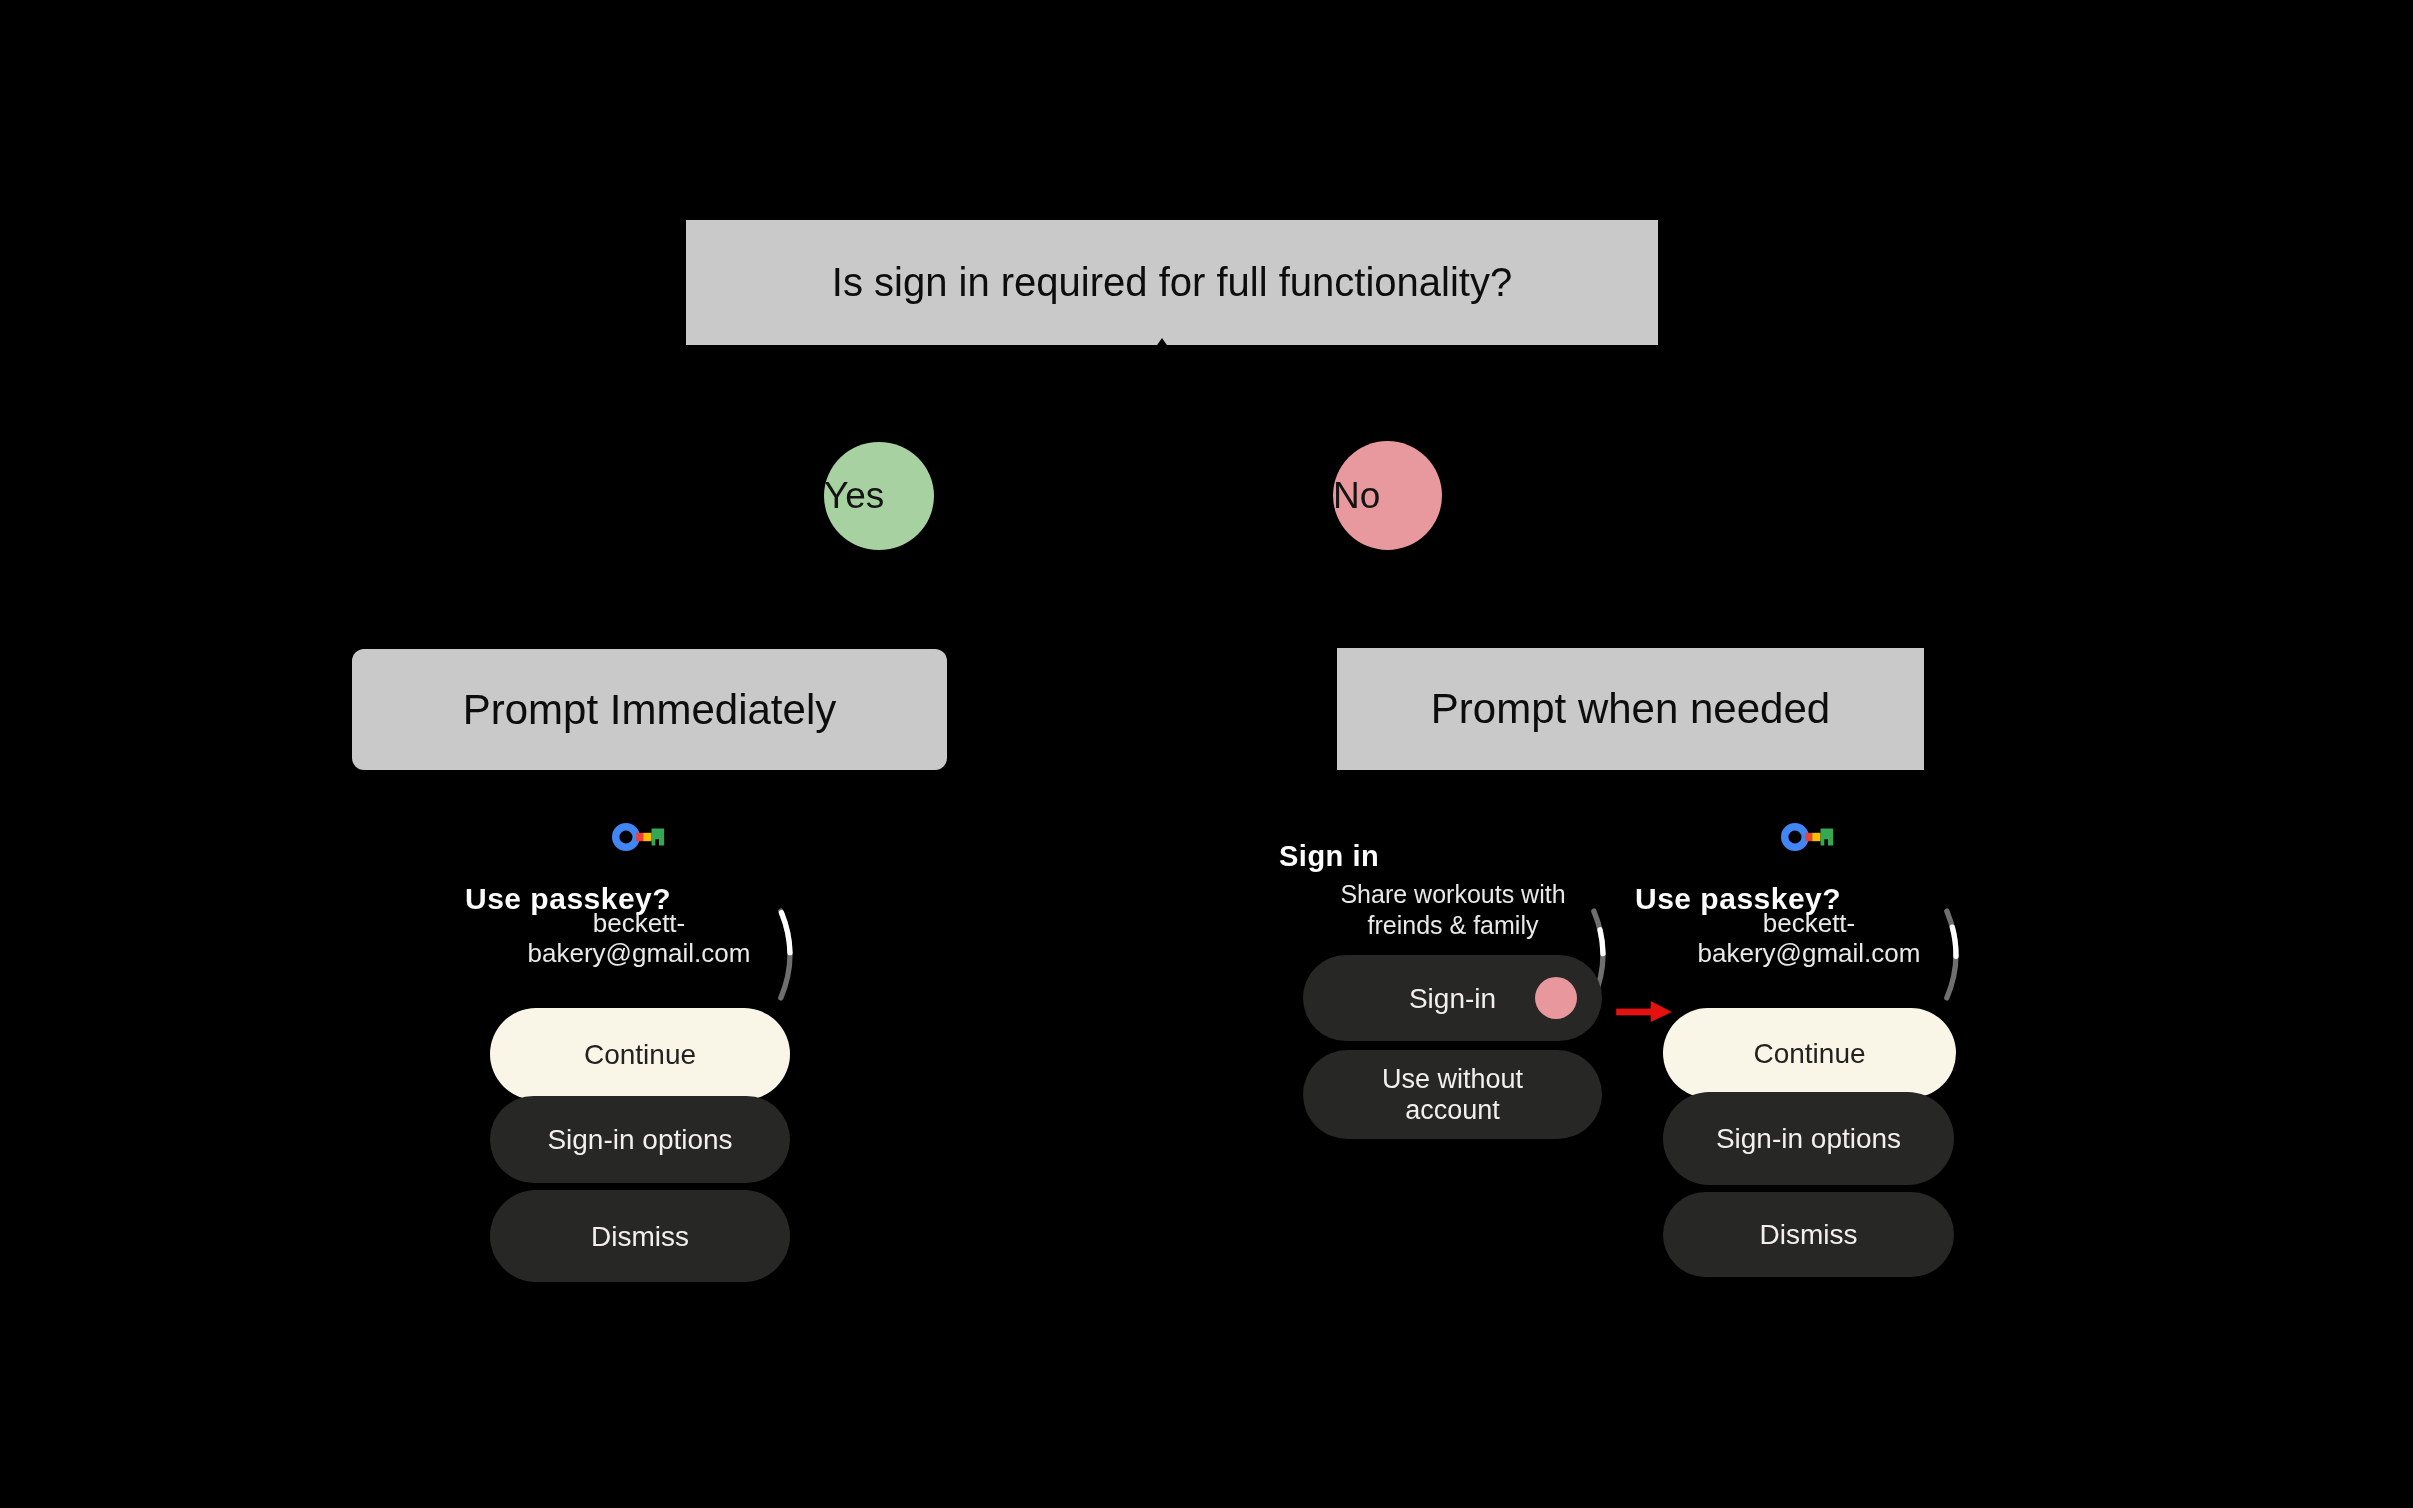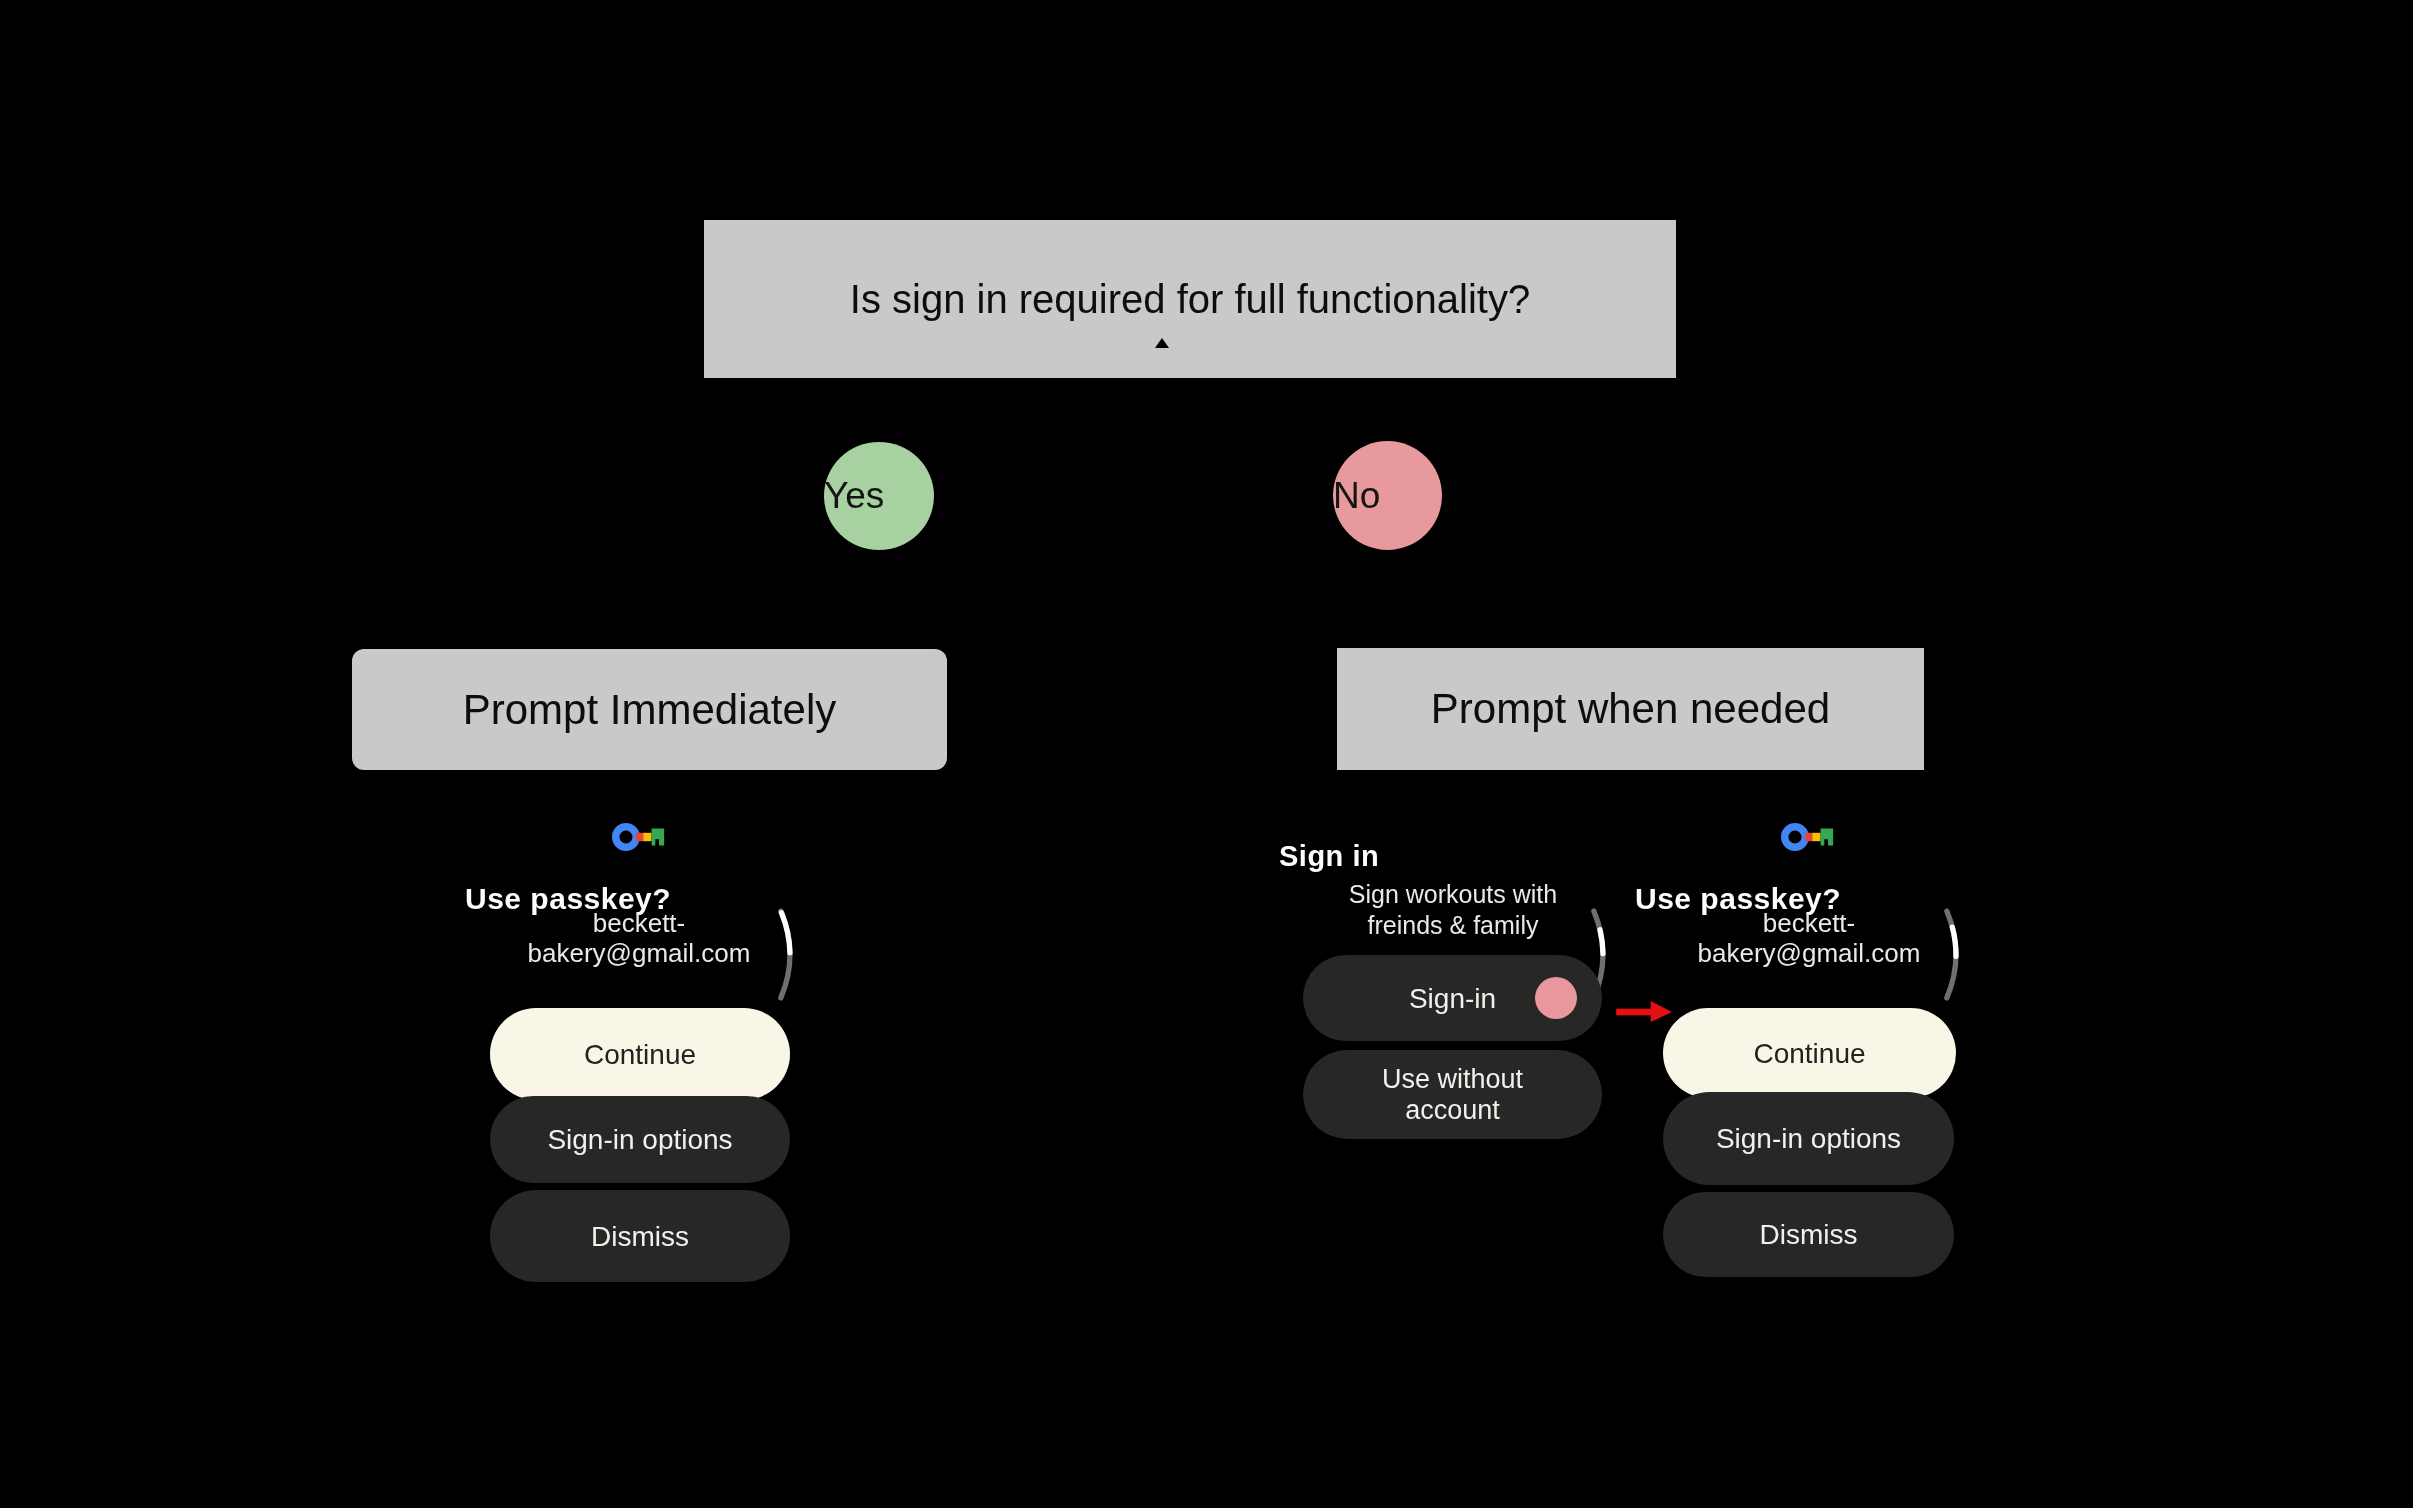--- a/index.html
+++ b/index.html
@@ -13,21 +13,21 @@
   .abs{position:absolute;}
 
   
   .flow-box{
     position:absolute;
     background:#c9c9c9;
     color:#0d0d0d;
     display:flex;align-items:center;justify-content:center;
     text-align:center;
   }
-  .flow-title{left:704px;top:220px;width:972px;height:158px;font-size:40px;}
+  .flow-title{left:686px;top:220px;width:972px;height:125px;font-size:40px;}
   .flow-left{left:352px;top:649px;width:595px;height:121px;font-size:42px;border-radius:12px;}
   .flow-right{left:1337px;top:648px;width:587px;height:122px;font-size:42px;}
 
   
   .branch-circle{
     position:absolute;border-radius:50%;
     display:flex;align-items:center;
     color:#141414;font-size:37px;
   }
   .yes{left:824px;top:442px;width:110px;height:108px;background:#a8d1a2;}
@@ -122,21 +122,21 @@
     <span>Sign-in options</span>
   </div>
   <div class="pill secondary" style="left:490px;top:1190px;width:300px;height:92px;">
     <span>Dismiss</span>
   </div>
 </div>
 
 <div>
   <div class="watch-title" style="left:1279px;top:824px;font-size:29px;">Sign in</div>
   <div class="watch-sub" style="left:1250px;top:879px;font-size:25px;line-height:31px;">
-    <div>Sign workouts with</div>
+    <div>Share workouts with</div>
     <div>freinds &amp; family</div>
   </div>
   <svg class="abs" style="left:1589px;top:908px;" width="27" height="93" viewBox="0 0 28 96">
     <path d="M5,3 Q24,48 5,93" fill="none" stroke="#6f6f6f" stroke-width="5.5" stroke-linecap="round"></path>
     <path d="M5,3 Q24,48 5,93" fill="none" stroke="#ffffff" stroke-width="5.5" stroke-linecap="round" pathLength="100" stroke-dasharray="27 73" stroke-dashoffset="-22"></path>
   </svg>
   <div class="pill secondary" style="left:1303px;top:955px;width:299px;height:86px;">
     <span>Sign-in</span>
     <span class="tap-dot"></span>
   </div>

